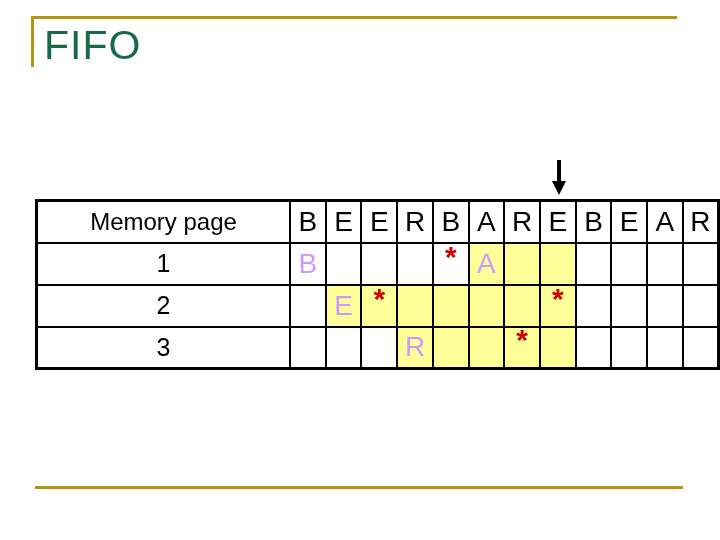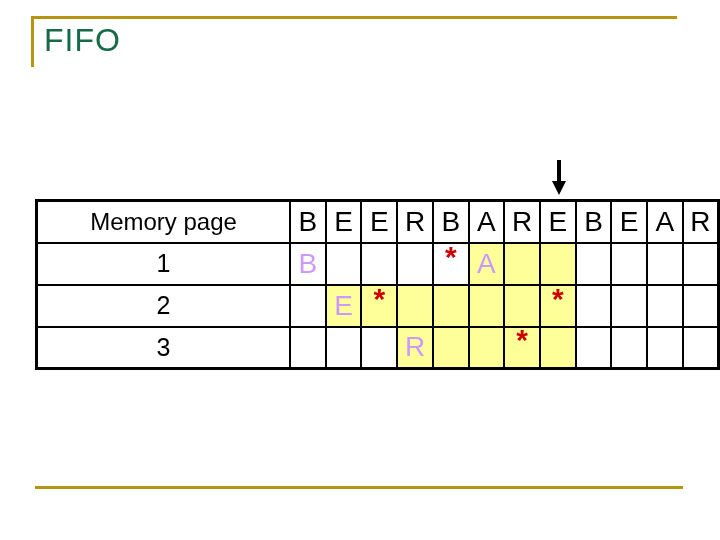--- a/index.html
+++ b/index.html
@@ -30,21 +30,21 @@
   }
   .bottom-rule {
     position: absolute;
     left: 35px; top: 486px;
     width: 648px; height: 3px;
     background: var(--gold, #B5950F);
   }
   .title {
     position: absolute;
     left: 44px; top: 23px;
-    font-size: 32px;
+    font-size: 41px;
     font-weight: 400;
     letter-spacing: 1px;
     color: var(--green, #176A47);
     line-height: 1.1;
   }
   .arrow {
     position: absolute;
     left: 549px; top: 160px;
     width: 20px; height: 36px;
   }

